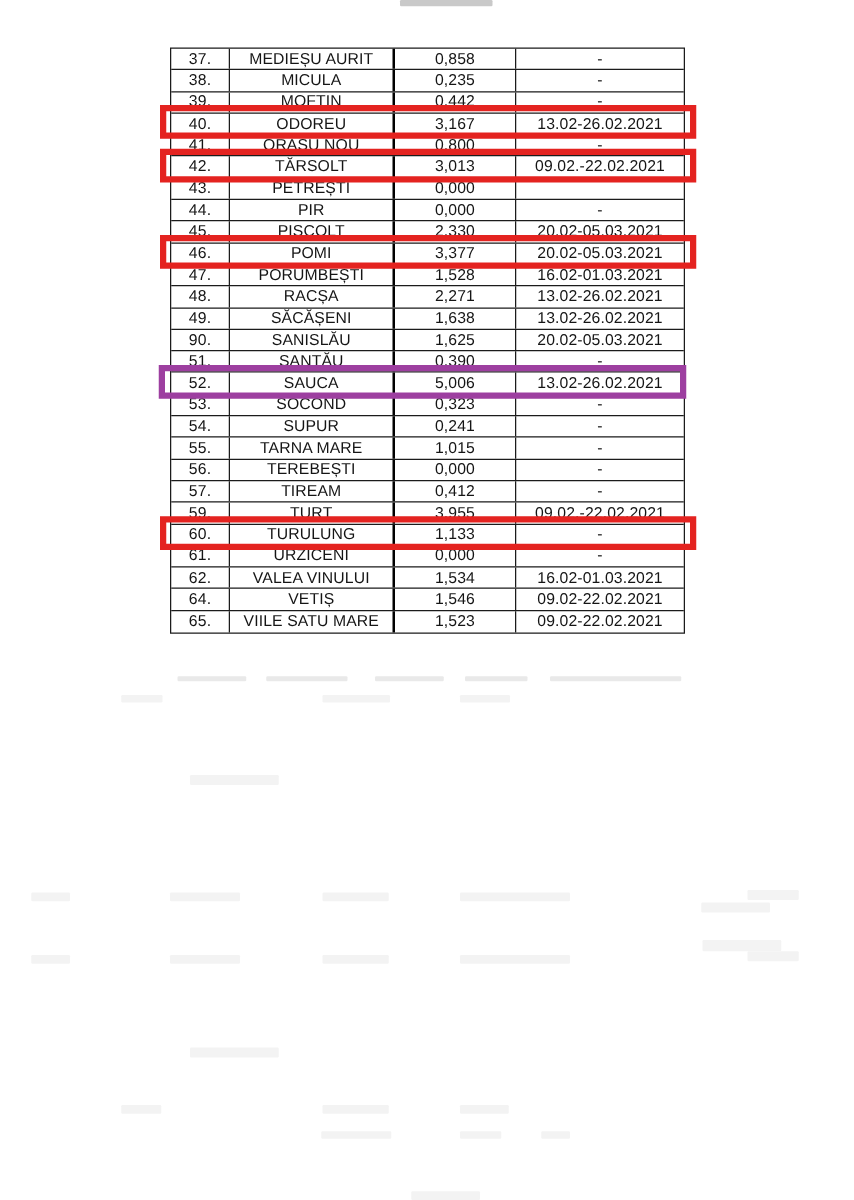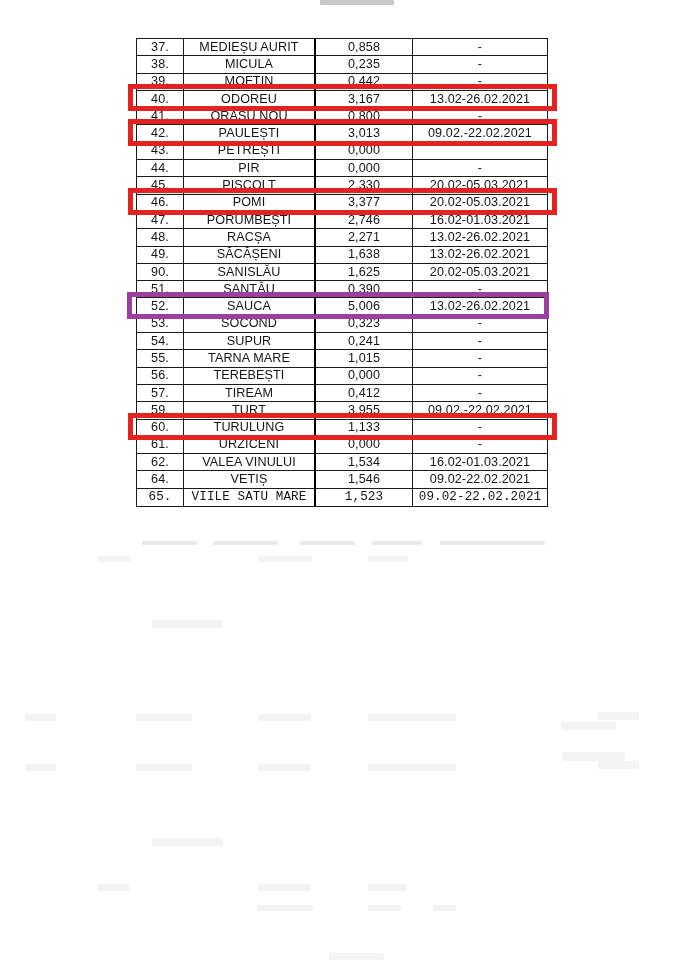--- a/index.html
+++ b/index.html
@@ -9,21 +9,21 @@
   }
   .top-bar {
     position:absolute; left:320px; top:0; width:74px; height:5px;
     background:#c9c9c9; border-radius:1px;
   }
   .scan-table {
     position:absolute; left:136px; top:38px; width:410px;
     border:1px solid #1b1b1b;
   }
   .row { display:flex; height:17.3px; border-bottom:1px solid #1b1b1b; box-sizing:border-box; }
-  .row:last-child { border-bottom:none;font-family:Liberation Mono, monospace; }
+  .row:last-child { border-bottom:none; }
   .c {
     display:flex; align-items:center; justify-content:center;
     font-size:12.6px; line-height:15px; letter-spacing:0.1px;
     white-space:nowrap; overflow:visible; box-sizing:border-box;
     color:#151515;
   }
   .c1 { width:47px; border-right:1px solid #1b1b1b; }
   .c2 { width:132px; border-right:2px solid #000000; }
   .c3 { width:97px; border-right:1px solid #1b1b1b; }
   .c4 { flex:1; }
@@ -66,21 +66,21 @@
           <div class="c c4">13.02-26.02.2021</div>
         </div>
         <div class="row">
           <div class="c c1">41.</div>
           <div class="c c2">ORASU NOU</div>
           <div class="c c3">0,800</div>
           <div class="c c4">-</div>
         </div>
         <div class="row">
           <div class="c c1">42.</div>
-          <div class="c c2">PAULEȘTI</div>
+          <div class="c c2">TĂRSOLT</div>
           <div class="c c3">3,013</div>
           <div class="c c4">09.02.-22.02.2021</div>
         </div>
         <div class="row">
           <div class="c c1">43.</div>
           <div class="c c2">PETREȘTI</div>
           <div class="c c3">0,000</div>
           <div class="c c4"></div>
         </div>
         <div class="row">
@@ -97,21 +97,21 @@
         </div>
         <div class="row">
           <div class="c c1">46.</div>
           <div class="c c2">POMI</div>
           <div class="c c3">3,377</div>
           <div class="c c4">20.02-05.03.2021</div>
         </div>
         <div class="row">
           <div class="c c1">47.</div>
           <div class="c c2">PORUMBEȘTI</div>
-          <div class="c c3">2,746</div>
+          <div class="c c3">1,528</div>
           <div class="c c4">16.02-01.03.2021</div>
         </div>
         <div class="row">
           <div class="c c1">48.</div>
           <div class="c c2">RACȘA</div>
           <div class="c c3">2,271</div>
           <div class="c c4">13.02-26.02.2021</div>
         </div>
         <div class="row">
           <div class="c c1">49.</div>

